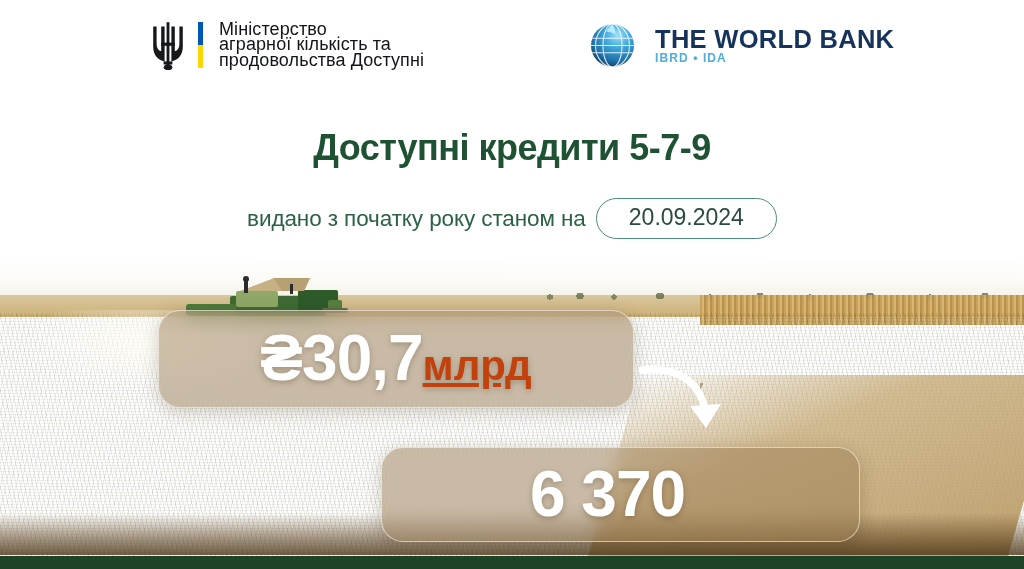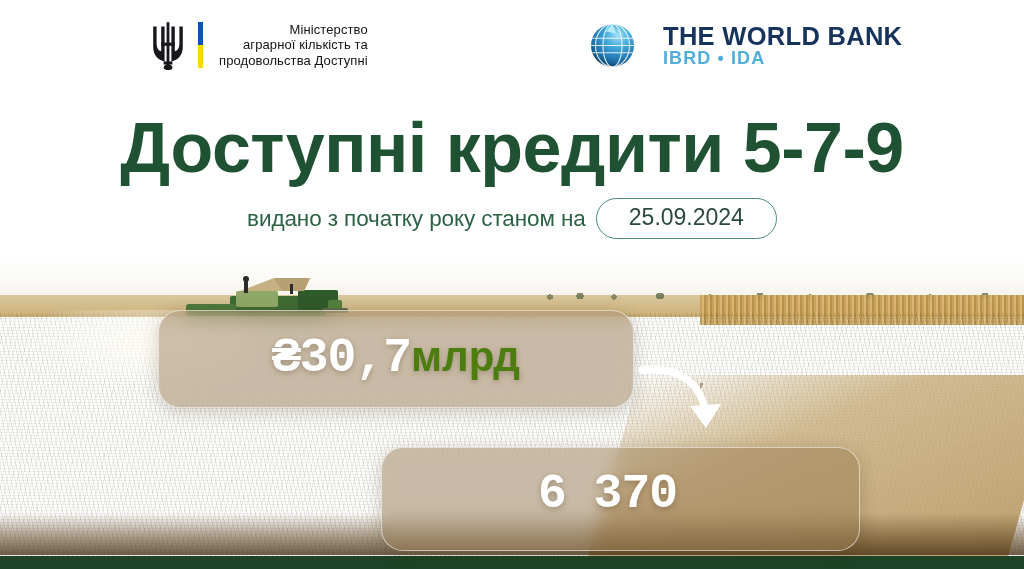--- a/index.html
+++ b/index.html
@@ -42,69 +42,68 @@
   }
   .flag-divider {
     width: 5px;
     height: 46px;
     flex: 0 0 auto;
     background: linear-gradient(to bottom, #0057B7 0 50%, #FFD700 50% 100%);
     margin-left: 2px;
     margin-right: 6px;
   }
   .ministry-text {
-    font-size: 13px;
+    font-size: 18px;
     line-height: 15.6px;
     color: #111418;
     letter-spacing: 0.1px;
     white-space: nowrap;
-    text-align: right;
   }
 
   
   .wb-lockup {
     position: absolute;
     left: 589px;
     top: 22px;
     display: flex;
     align-items: center;
-    gap: 27px;
+    gap: 19px;
   }
   .wb-globe { width: 47px; height: 47px; flex: 0 0 auto; }
   .wb-textblock { display: flex; flex-direction: column; line-height: 1; }
   .wb-name {
     font-size: 25.5px;
     font-weight: bold;
     color: #16335B;
     letter-spacing: 0.3px;
     white-space: nowrap;
   }
   .wb-sub {
     margin-top: 0;
-    font-size: 18px;
+    font-size: 12px;
     font-weight: bold;
     color: #4FAEDB;
     letter-spacing: 1.1px;
     white-space: nowrap;
   }
 
   
   .title-zone {
     position: absolute;
     top: 100px; left: 0;
     width: 1024px;
     height: 157px;
     background: #ffffff;
     z-index: 5;
     text-align: center;
   }
   .main-title {
     margin: 0;
     padding-top: 16px;
-    font-size: 70px;
+    font-size: 36px;
     font-weight: bold;
     color: #1F5233;
     letter-spacing: -0.5px;
     line-height: 64px;
     white-space: nowrap;
   }
   .subtitle-row {
     margin-top: 18px;
     display: flex;
     align-items: center;
@@ -261,39 +260,39 @@
     justify-content: center;
     padding-bottom: 2px;
   }
   #card-count {
     left: 381px;
     top: 447px;
     width: 477px;
     height: 91px;
     justify-content: center;
     gap: 26px;
-    padding-bottom: 11px;
+    padding-bottom: 2px;
   }
   .stat-big {
-    font-size: 48px;
+    font-size: 64px;
     font-weight: bold;
     color: #ffffff;
     line-height: 1;
     letter-spacing: -1px;
     white-space: nowrap;
     text-shadow: 0 2px 6px rgba(60,40,15,.30);
-    font-family: Liberation Mono, monospace;
   }
   .stat-unit {
     font-size: 42px;
     font-weight: bold;
-    color: #4d7c0f;
+    color: #c2410c;
     line-height: 1;
     white-space: nowrap;
     text-shadow: 0 2px 6px rgba(60,40,15,.30);
+    text-decoration: underline;
   }
   .stat-label {
     font-size: 29px;
     font-weight: bold;
     color: #ffffff;
     line-height: 33px;
     white-space: nowrap;
     text-shadow: 0 2px 6px rgba(60,40,15,.30);
   }
   .amount-inner { display: flex; align-items: baseline; }
@@ -363,21 +362,21 @@
         <div class="wb-name">THE WORLD BANK</div>
         <div class="wb-sub">IBRD • IDA</div>
       </div>
     </div>
   </div>
 
   <div class="title-zone">
     <h1 class="main-title">Доступні кредити 5-7-9</h1>
     <div class="subtitle-row">
       <span class="subtitle-text">видано з початку року станом на</span>
-      <span class="date-pill">25.09.2024</span>
+      <span class="date-pill">20.09.2024</span>
     </div>
   </div>
 
   <div class="photo">
     <div class="sky"></div>
     <div class="far-field"></div>
     <div class="treeline"></div>
     <div class="cornstrip"></div>
     <div class="main-field"></div>
     <div class="main-field-tex"></div>

